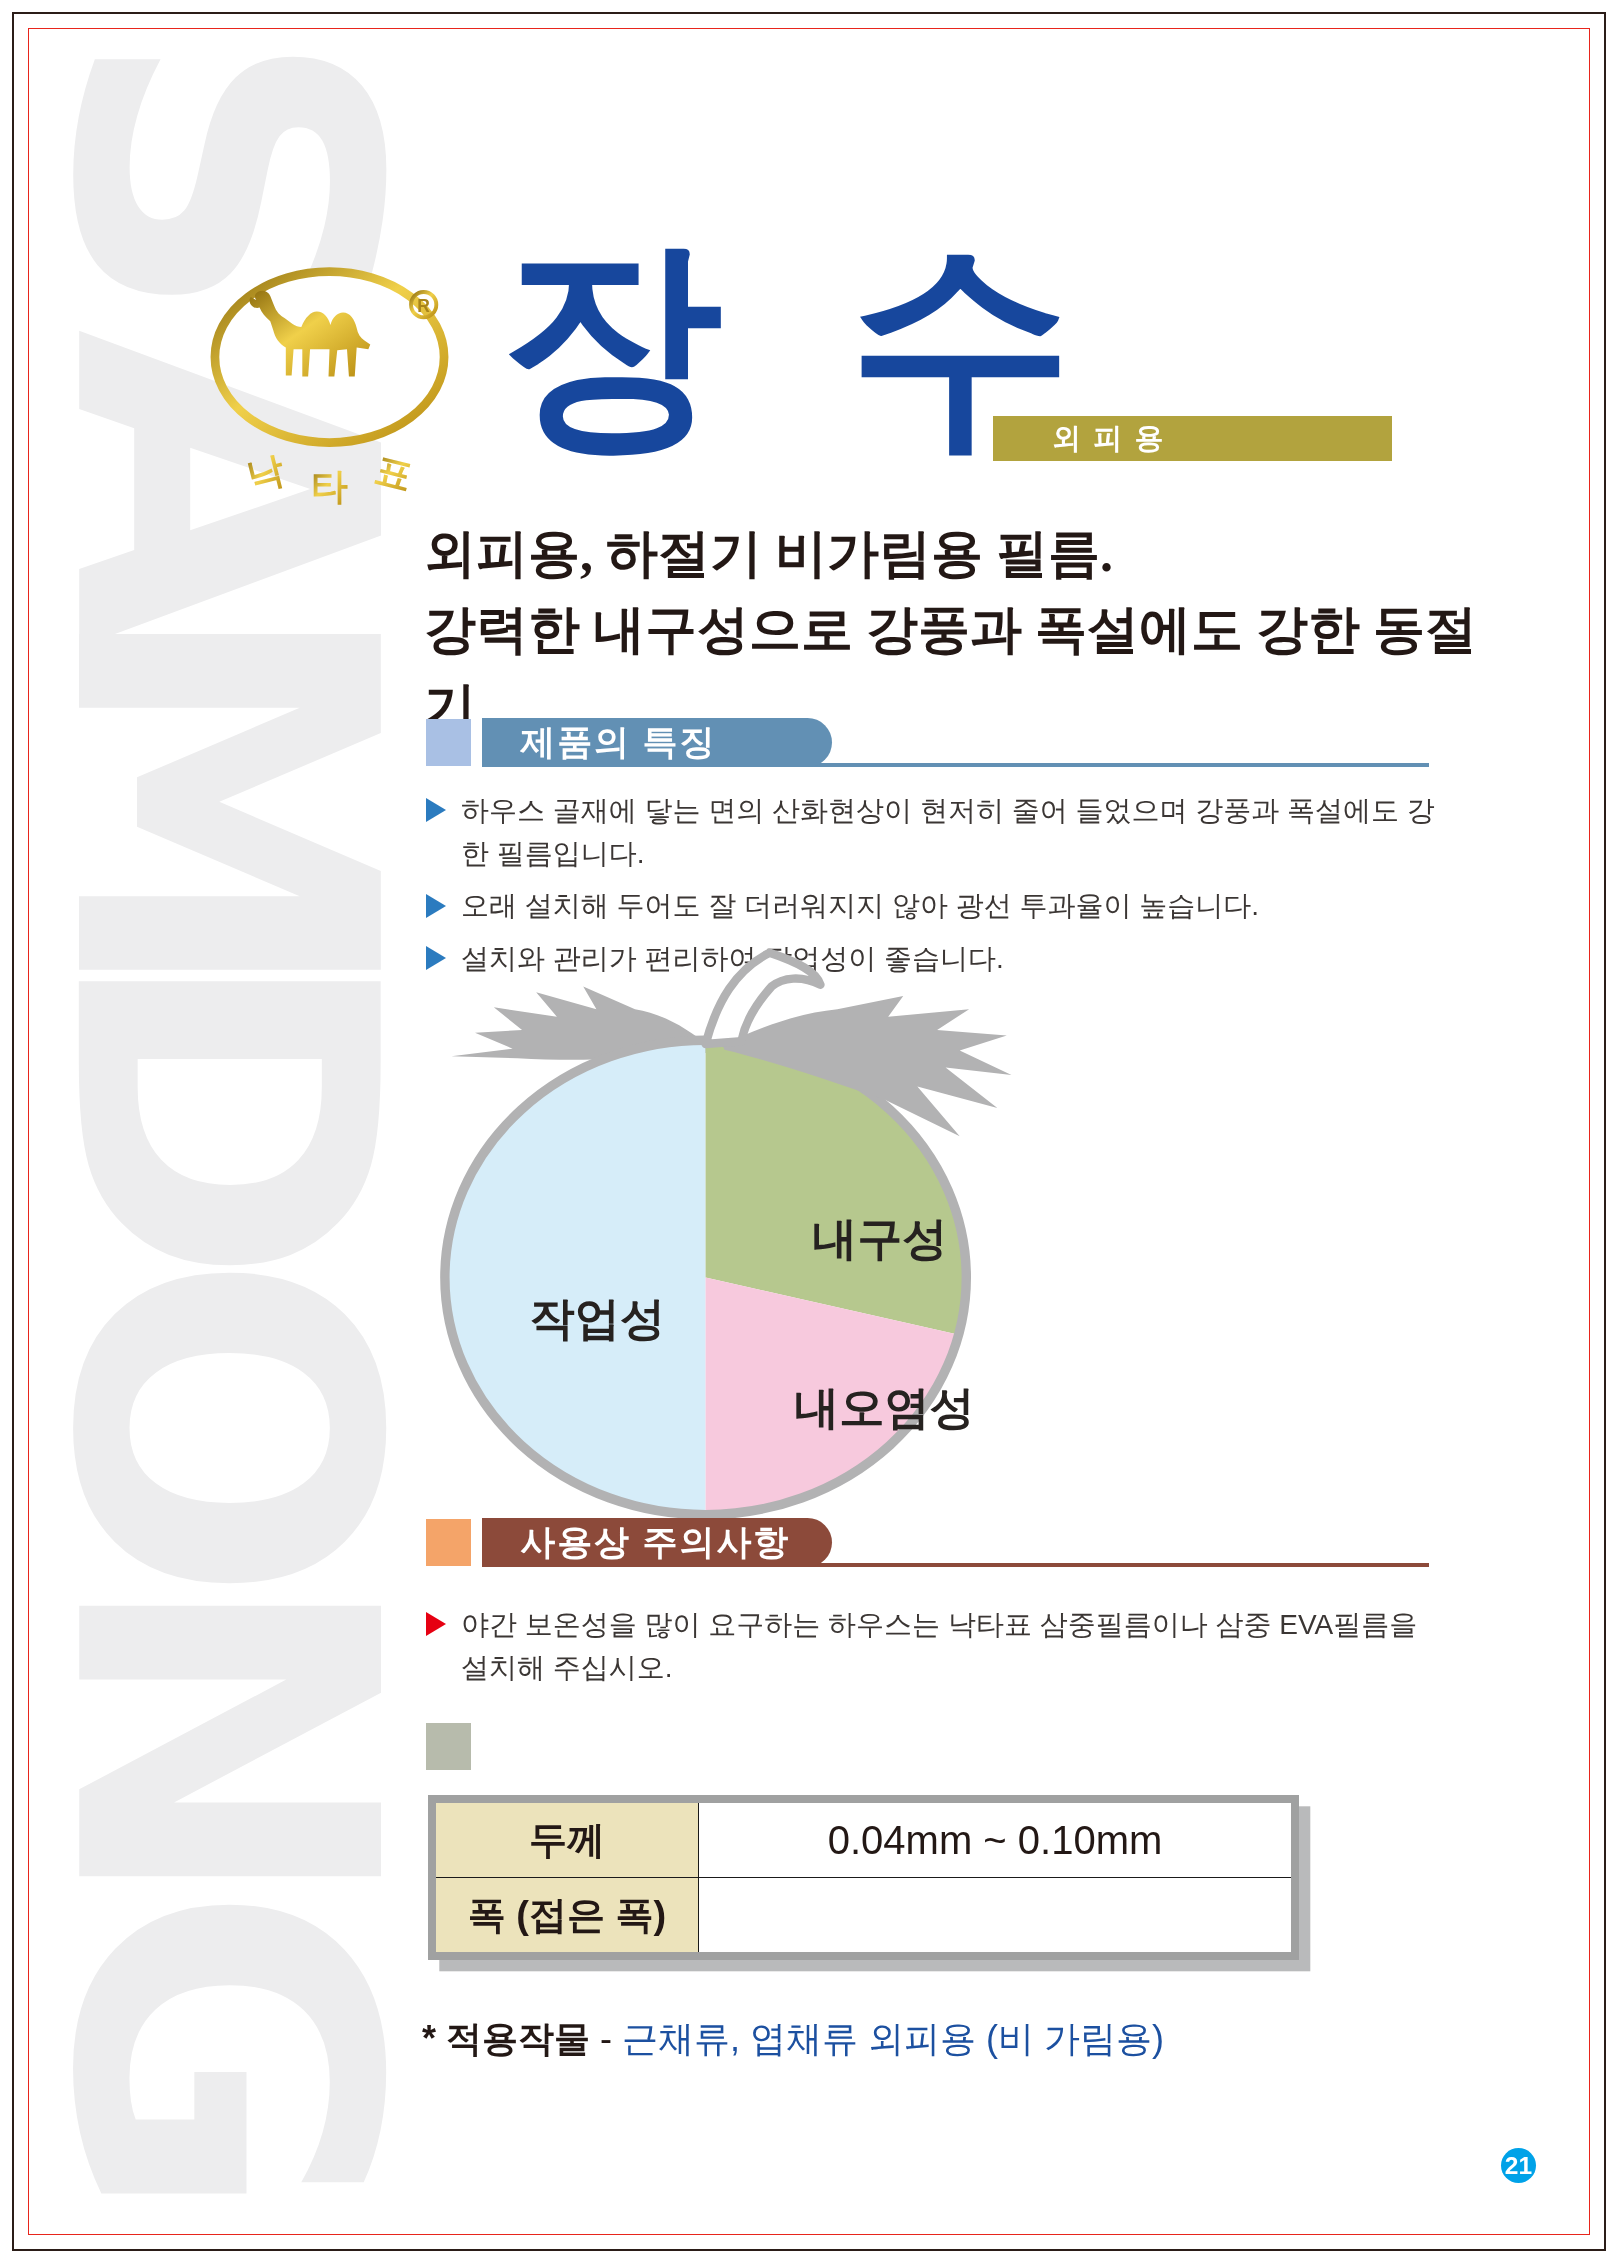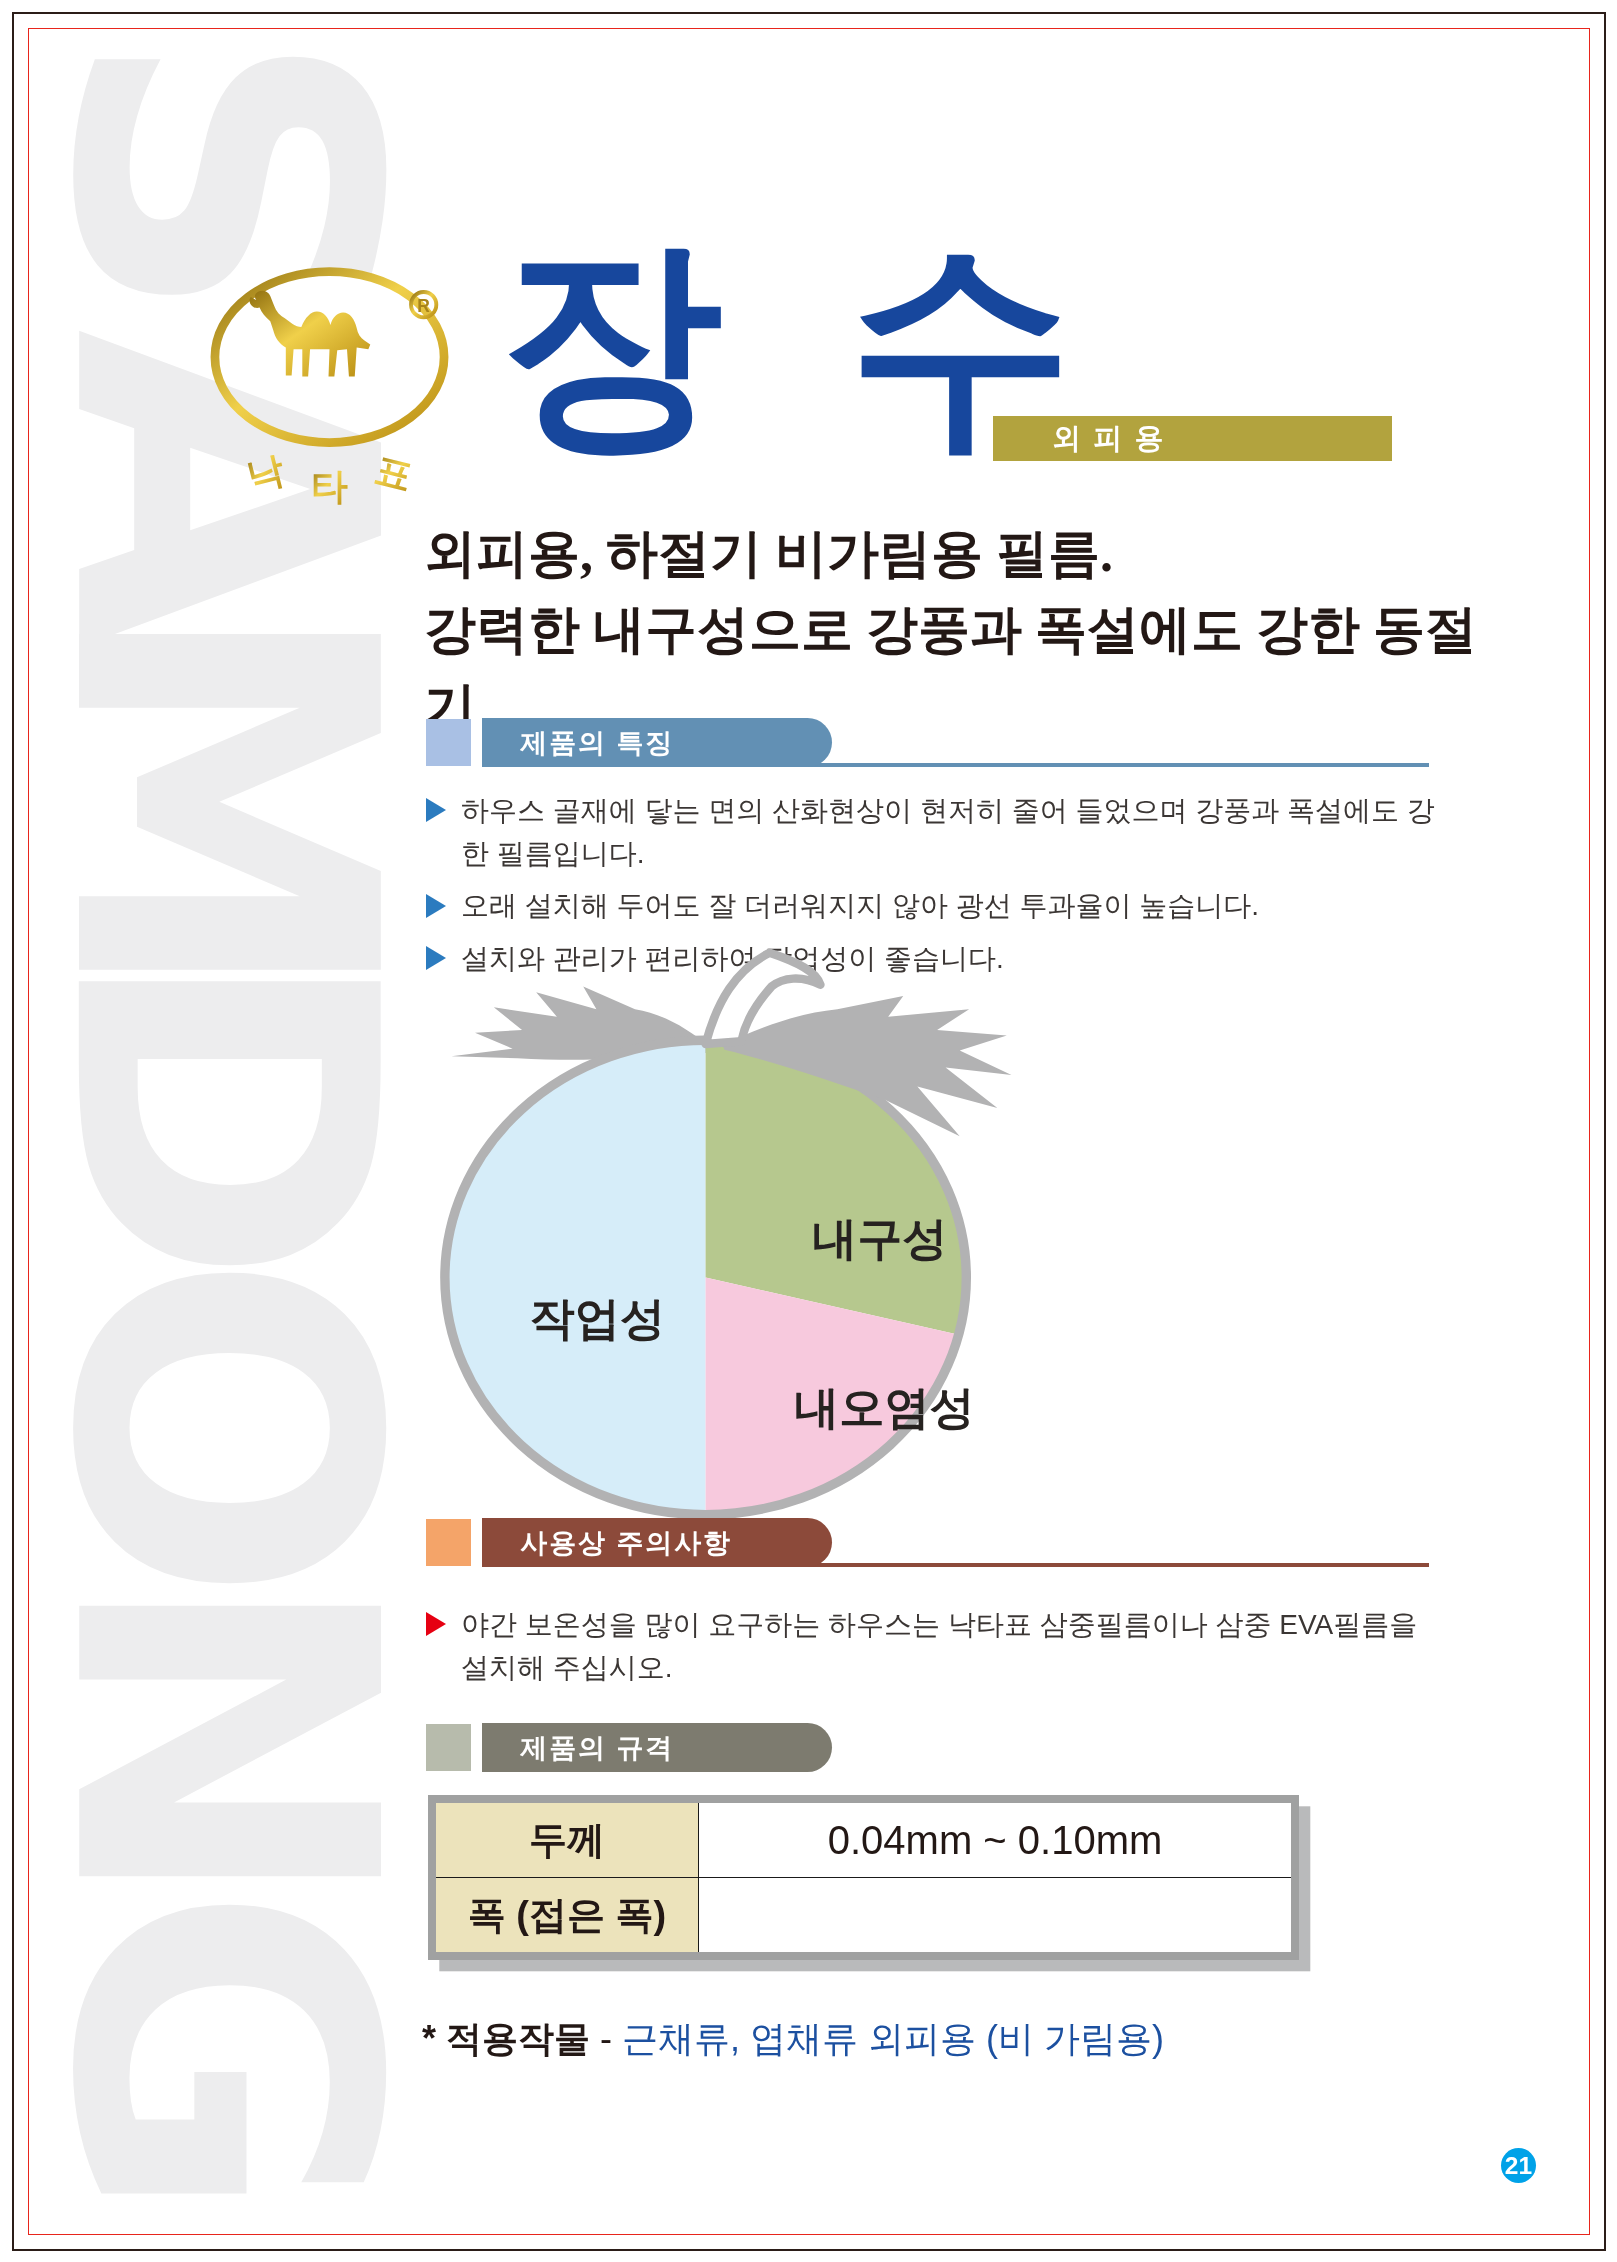--- a/index.html
+++ b/index.html
@@ -25,21 +25,21 @@
       padding-left:59px;box-sizing:border-box;}
 
   
   .intro{position:absolute;left:424px;top:516px;width:1055px;font-family:"Liberation Serif", serif;
       font-weight:bold;font-size:52px;line-height:1.47;color:#231815;}
 
   
   .sec{position:absolute;left:426px;display:flex;align-items:center;z-index:2;}
   .sec .sq{width:45px;height:47px;flex:none;}
   .sec .pill{margin-left:11.3px;width:350px;height:49px;border-radius:0 26px 26px 0;color:#fff;
-      font-size:27px;font-weight:bold;letter-spacing:1.9px;display:flex;align-items:center;
+      font-size:35px;font-weight:bold;letter-spacing:1.9px;display:flex;align-items:center;
       padding-left:38px;box-sizing:border-box;}
   .rule{position:absolute;left:529px;width:900px;height:3.8px;z-index:1;}
 
   .sec-features{top:718px;} .sec-features .sq{background:#a9c0e4;} .sec-features .pill{background:#6290b4;}
   .rule-features{top:763px;background:#6290b4;}
   .sec-caution{top:1518px;align-items:center;} .sec-caution .sq{background:#f4a469;} .sec-caution .pill{background:#8c4a3a;}
   .rule-caution{top:1563px;background:#8c4a3a;}
   .sec-specs{top:1723px;} .sec-specs .sq{background:#b7bbac;} .sec-specs .pill{background:#7d7b6f;}
 
   
@@ -207,21 +207,20 @@
 
     <div class="bullets caution-bullets">
       <div class="bullet">
         <span class="tri"></span>
         <span>야간 보온성을 많이 요구하는 하우스는 낙타표 삼중필름이나 삼중 EVA필름을 설치해 주십시오.</span>
       </div>
     </div>
 
     <div class="sec sec-specs">
       <div class="sq"></div>
-      <div class="pill">제품의 규격</div>
     </div>
 
     <div class="spec-table">
       <div class="spec-row">
         <div class="spec-label">두께</div>
         <div class="spec-value">0.04mm ~ 0.10mm</div>
       </div>
       <div class="spec-row">
         <div class="spec-label">폭 (접은 폭)</div>
       </div>

